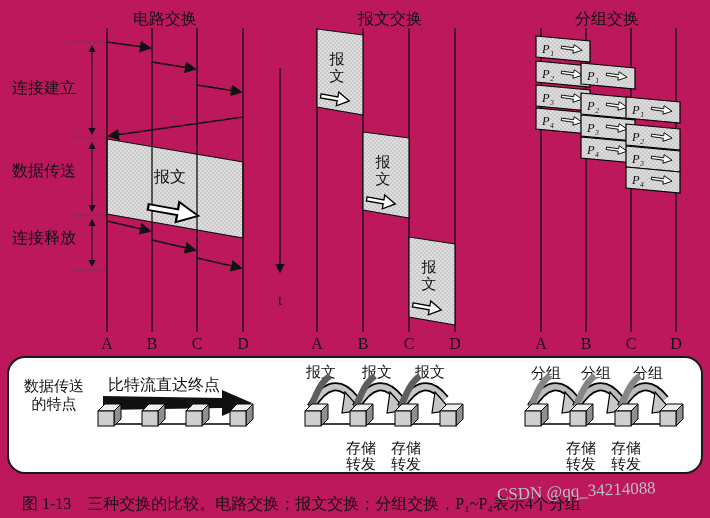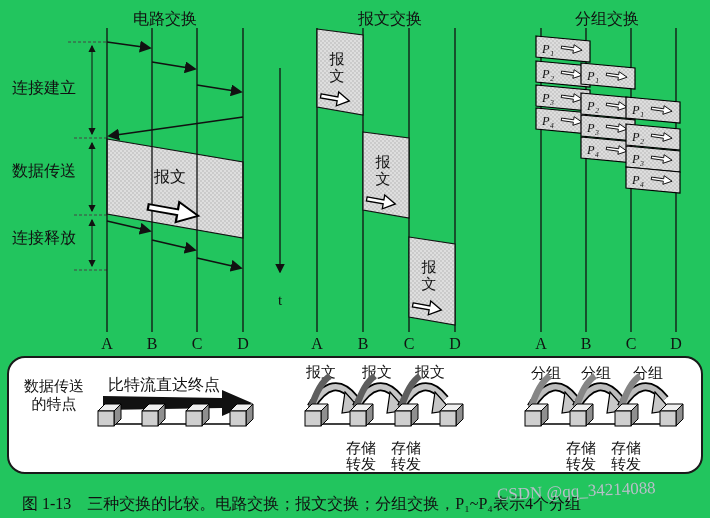--- a/index.html
+++ b/index.html
@@ -1,16 +1,16 @@
 <!DOCTYPE html>
 <html><head>
 <meta charset="utf-8">
 <style>
   html,body{margin:0;padding:0;background:#ffffff;}
-  .stage{position:relative;width:710px;height:518px;background:#22c55e;overflow:hidden;}
+  .stage{position:relative;width:710px;height:518px;background:#be185d;overflow:hidden;}
   svg{display:block;}
   text{font-family:"Liberation Serif","DejaVu Serif",serif;fill:#111;}
   .title{font-size:16px;}
   .phase{font-size:16px;}
   .station{font-size:16px;}
   .blocklabel{font-size:16px;}
   .vchar{font-size:15px;}
   .pktlabel{font-size:12.5px;font-style:italic;}
   .tlabel{font-size:15px;}
   .panel-heading{font-size:15px;}

